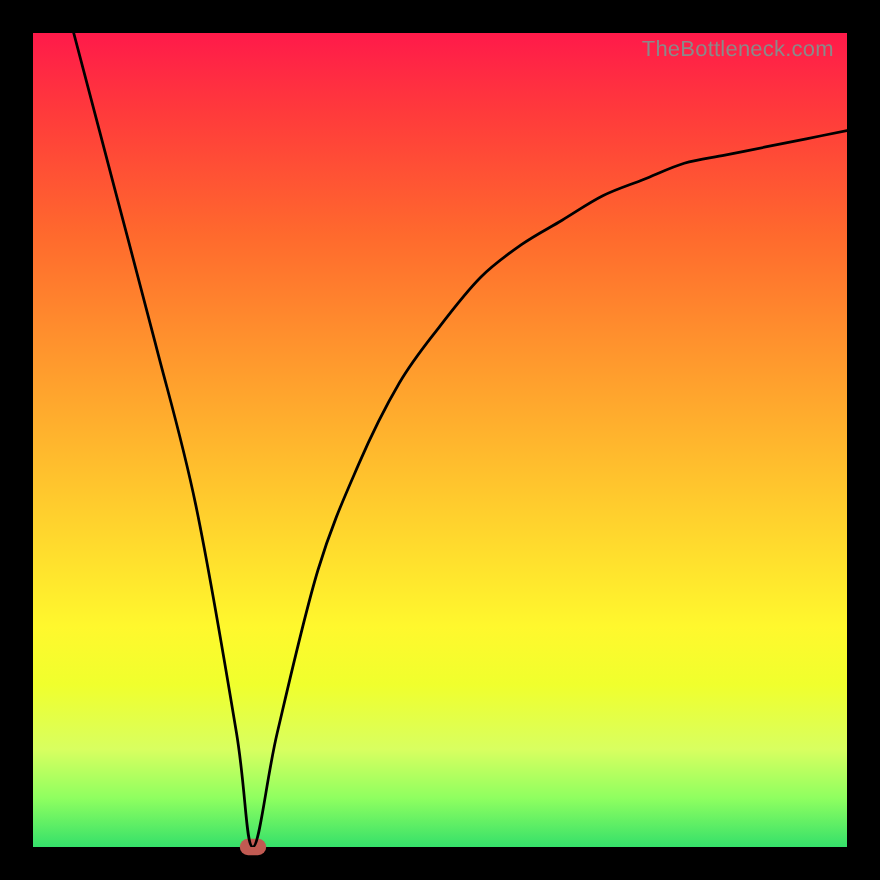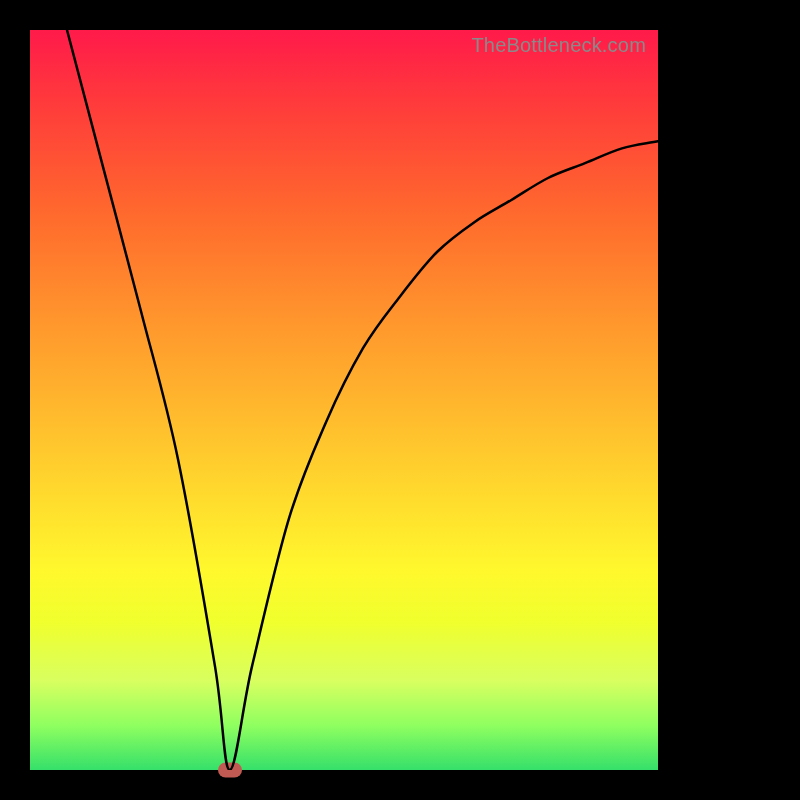--- a/index.html
+++ b/index.html
@@ -8,21 +8,21 @@
     width: 800px;
     height: 800px;
     background: #000;
     overflow: hidden;
     font-family: Arial, Helvetica, sans-serif;
   }
   .frame {
     position: absolute;
     left: 30px;
     top: 30px;
-    width: 628px;
+    width: 740px;
     height: 740px;
     background: linear-gradient(to bottom,
       #ff1a4a 0%,
       #ff3b3b 10%,
       #ff6a2d 25%,
       #ff922d 38%,
       #ffb52d 50%,
       #ffd82d 62%,
       #fff82d 73%,
       #f0ff2d 80%,

